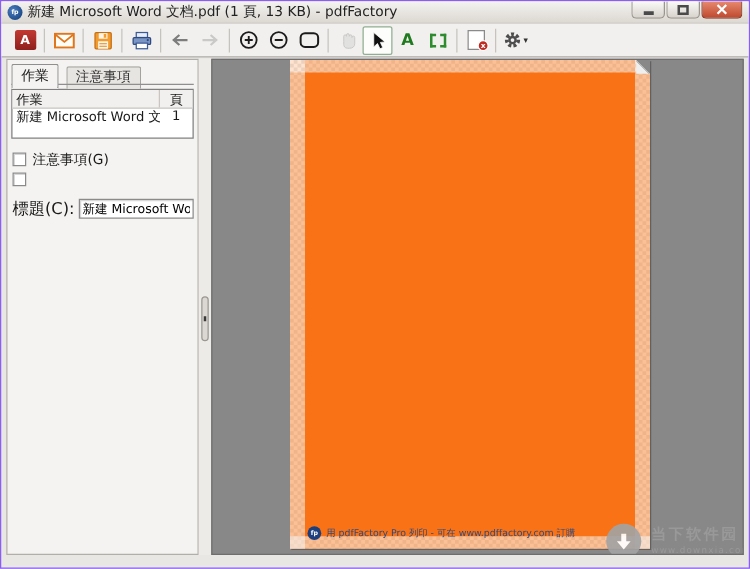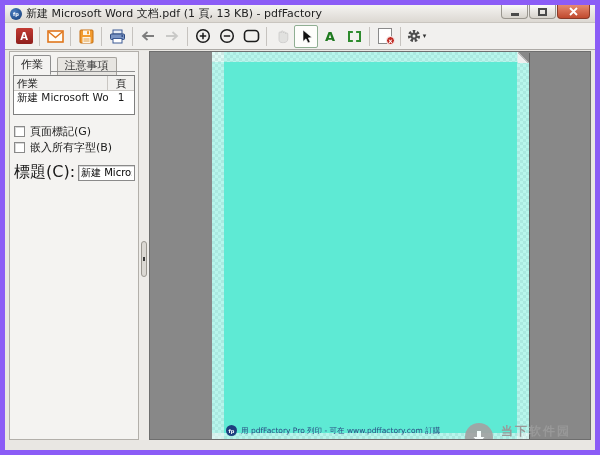--- a/index.html
+++ b/index.html
@@ -1,19 +1,19 @@
 <!DOCTYPE html>
 <html><head>
 <meta charset="utf-8">
 <style>
   * { margin:0; padding:0; box-sizing:border-box; }
   html,body { width:600px; height:455px; }
   body { font-family:"DejaVu Sans","Liberation Sans",sans-serif; font-size:11px; color:#1a1a1a; background:#e9e7e3; }
 
-  .window { position:absolute; inset:0; border:5px solid #8b5cf6; background:#e9e7e3; overflow:hidden; }
+  .window { position:absolute; inset:0; border:1px solid #8b5cf6; background:#e9e7e3; overflow:hidden; }
 
   
   .titlebar { position:absolute; top:0; left:0; right:0; height:18px;
     background:linear-gradient(#f4f3f1,#dcd8d2); border-bottom:1px solid #c9c5bf;
     display:flex; align-items:center; padding-left:5px; }
   .app-icon { width:12px; height:12px; border-radius:50%;
     background:radial-gradient(circle at 35% 35%, #4a7dc0, #123a75); color:#fff;
     font-size:5px; font-weight:bold; display:flex; align-items:center; justify-content:center; margin-right:4px; flex:0 0 auto; }
   .title-text { font-size:11px; color:#222; white-space:nowrap; }
   .win-controls { position:absolute; top:0; right:5px; display:flex; }
@@ -38,53 +38,53 @@
   .marquee-box { width:13px; height:11px; border:2px dashed #2e8b2e; }
   .gear-caret { font-size:7px; color:#333; margin-left:1px; }
   .del-wrap { position:relative; width:14px; height:16px; }
   .del-page { position:absolute; inset:0; background:#fff; border:1px solid #8a8a8a; }
   .del-badge { position:absolute; right:-3px; bottom:-1px; width:9px; height:9px; border-radius:50%;
     background:#c02a22; border:1px solid #fff; color:#fff; font-size:6px; line-height:7px; text-align:center; font-weight:bold; }
 
   
   .content { position:absolute; top:46px; left:4px; right:4px; bottom:10px; display:flex; }
 
-  .sidebar { width:130px; background:#f4f3f1; border:1px solid #b2afaa; padding:3px 3px 0 3px; position:relative; }
+  .sidebar { width:154px; background:#f4f3f1; border:1px solid #b2afaa; padding:3px 3px 0 3px; position:relative; }
   .tabstrip { position:relative; height:17px; }
   .tabstrip::after { content:""; position:absolute; left:0; right:0; bottom:0; border-bottom:1px solid #8f8f8f; }
   .tab { display:inline-block; padding:1px 7px 2px 7px; font-size:11px; position:relative; }
   .tab.active { background:#f4f3f1; border:1px solid #8f8f8f; border-bottom:1px solid #f4f3f1; z-index:2; border-radius:2px 2px 0 0; }
   .tab.inactive { border:1px solid #a5a29d; border-bottom:none; background:#e7e5e1; margin-left:2px; top:1px; padding-top:0; border-radius:2px 2px 0 0; color:#333; }
 
   .joblist { margin-top:3px; border:1px solid #7f7f7f; background:#fff; height:40px; font-size:10.5px; }
   .joblist-header { display:flex; height:15px; background:#f1f0ee; border-bottom:1px solid #c9c6c2; }
   .jh-name { flex:1; padding:1px 3px; border-right:1px solid #c9c6c2; }
   .jh-pages { width:26px; padding:1px 3px; text-align:center; }
   .jobrow { display:flex; height:13px; }
   .jr-name { flex:1; padding:0 3px; white-space:nowrap; overflow:hidden; }
   .jr-pages { width:26px; text-align:center; }
 
   .options { margin-top:9px; }
   .optrow { display:flex; align-items:center; height:15px; margin:0 0 1px 1px; }
   .checkbox { width:11px; height:11px; background:#fff; border:1px solid #8a8a8a; box-shadow:inset 1px 1px 0 #d8d8d8; margin-right:5px; flex:0 0 auto; }
   .optlabel { font-size:11px; white-space:nowrap; }
 
   .titlerow { display:flex; align-items:center; margin:7px 0 0 1px; }
-  .titlelabel { font-size:16px; margin-right:3px; white-space:nowrap;text-align:right; }
+  .titlelabel { font-size:13px; margin-right:3px; white-space:nowrap;text-align:right; }
   .titleinput { flex:1; height:16px; border:1px solid #8a8a8a; box-shadow:inset 1px 1px 0 #d8d8d8;
     background:#fff; font-family:inherit; font-size:10px; padding:0 2px; min-width:0; }
 
   .splitter { width:10px; background:#edebe8; position:relative; }
   .split-handle { position:absolute; left:2px; top:190px; width:6px; height:36px;
     background:#dbd8d3; border:1px solid #9a9790; border-radius:3px; }
   .split-handle::after { content:""; position:absolute; left:1px; top:15px; width:2px; height:4px; background:#3a3a3a; }
 
   .preview { flex:1; background:#888888; border:1px solid #6e6e6e; position:relative; overflow:hidden; }
 
-  .page { position:absolute; left:62px; top:0; width:317px; height:391px; background:#5eead4;
+  .page { position:absolute; left:62px; top:0; width:288px; height:391px; background:#f97316;
     box-shadow:1px 1px 0 #616161;padding-left:20px; }
   .mz { position:absolute; opacity:.55;
     background:repeating-conic-gradient(#e9e9e9 0% 25%, #ffffff 0% 50%); background-size:6px 6px; }
   .mz.top { top:0; left:0; right:0; height:10px; }
   .mz.bottom { bottom:0; left:0; right:0; height:10px; }
   .mz.left { top:0; bottom:0; left:0; width:12px; }
   .mz.right { top:0; bottom:0; right:0; width:12px; }
   .fold { position:absolute; top:0; right:0; width:11px; height:11px;
     background:linear-gradient(225deg,#888888 0 50%, #b9b9b9 50% 58%, #efefef 58% 100%); }
 
@@ -234,25 +234,24 @@
         </div>
         <div class="jobrow">
           <div class="jr-name">新建 Microsoft Word 文档.doc</div>
           <div class="jr-pages">1</div>
         </div>
       </div>
 
       <div class="options">
         <div class="optrow">
           <div class="checkbox"></div>
-          <span class="optlabel">頁面標記(G)</span>
+          <span class="optlabel">注意事項(G)</span>
         </div>
         <div class="optrow">
           <div class="checkbox"></div>
-          <span class="optlabel">嵌入所有字型(B)</span>
         </div>
       </div>
 
       <div class="titlerow">
         <span class="titlelabel">標題(C):</span>
         <input class="titleinput" type="text" value="新建 Microsoft Word 文档.doc" style="">
       </div>
     </div>
 
     <div class="splitter">

